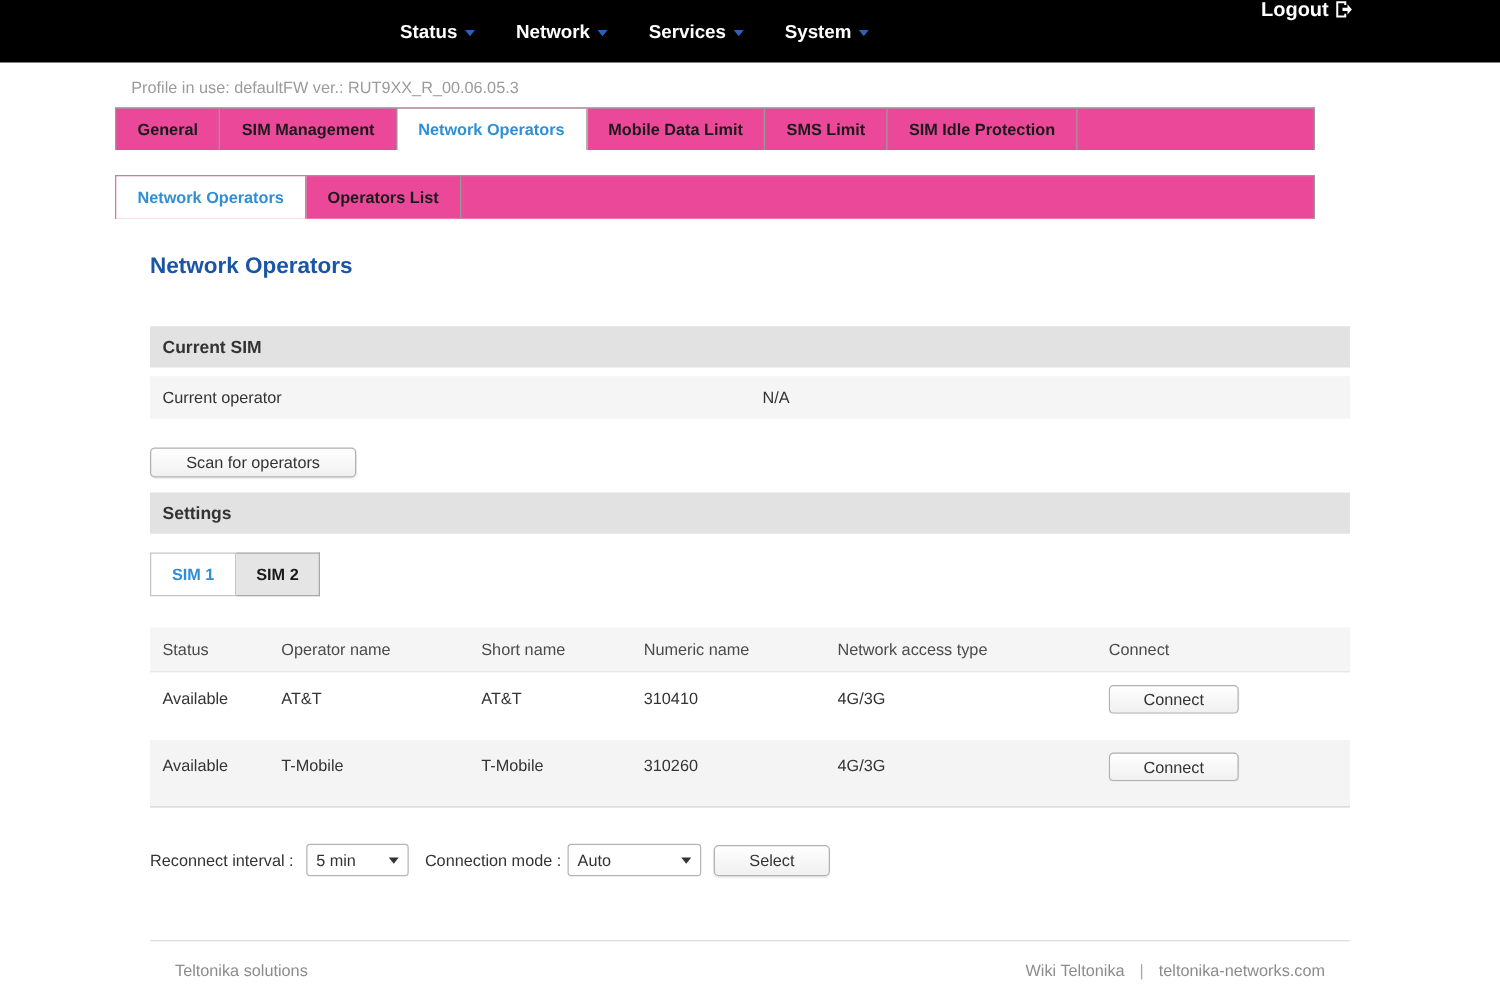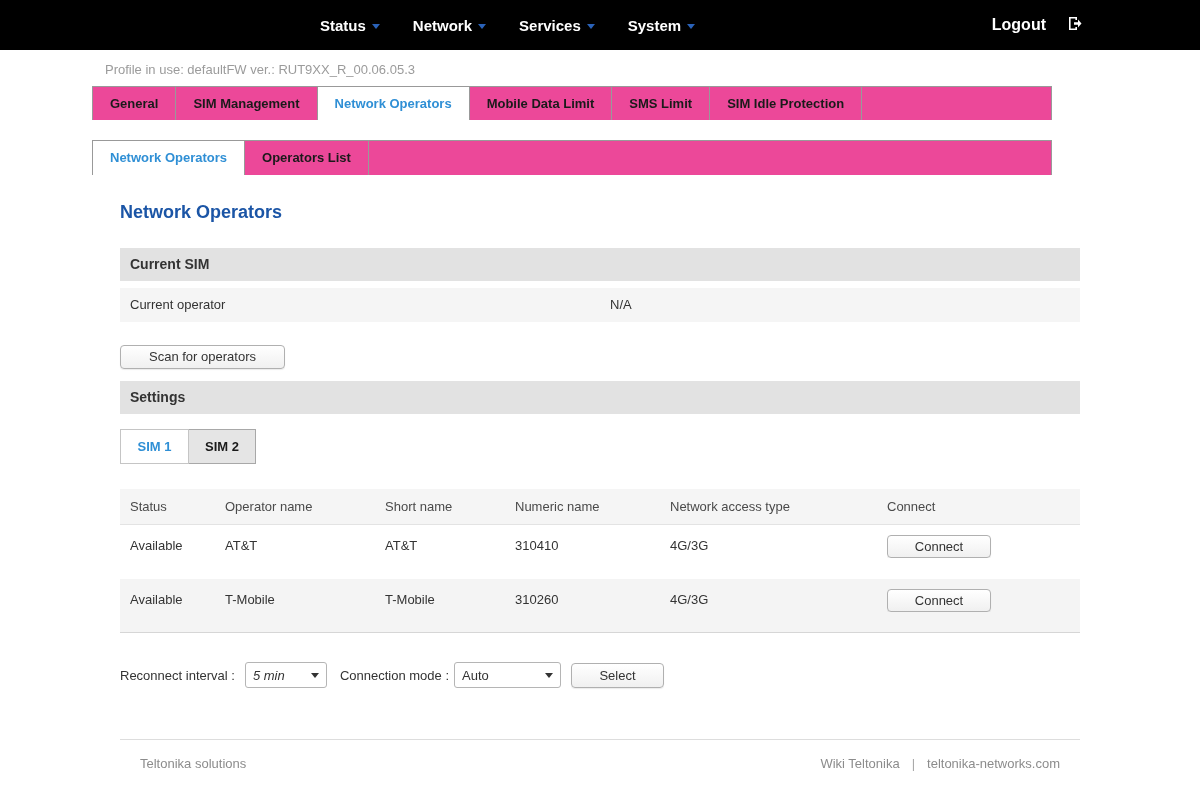--- a/index.html
+++ b/index.html
@@ -12,21 +12,21 @@
   .brand-mark { margin-right:6px; }
   .brand-text { color:#fff; font-size:21px; font-weight:bold; font-style:italic;
                 letter-spacing:.5px; }
   .nav-menu { position:absolute; left:320px; top:0; height:50px; display:flex; align-items:center; }
   .nav-item { display:flex; align-items:center; margin-right:33px; cursor:pointer; }
   .nav-item-label { color:#fff; font-size:15px; font-weight:bold; }
   .nav-caret { width:0; height:0; margin-left:6px; margin-top:3px;
                border-left:4px solid transparent; border-right:4px solid transparent;
                border-top:5px solid #2a62b8; }
   .logout { position:absolute; right:118px; top:0; height:50px; display:flex;
-            align-items:center; cursor:pointer;gap:17px; }
+            cursor:pointer; }
   .logout-label { color:#fff; font-size:16px; font-weight:bold; margin-right:4px; }
 
   
   .meta-row { display:flex; justify-content:flex-start; padding:12px 105px 0 105px;
               font-size:13px; color:#9b9b9b; }
 
   
   .tabbar { margin-left:92px; width:960px; display:flex; background:#ec4899;
             border:1px solid #999; border-bottom:none; height:34px; }
   .tabbar.main { margin-top:9px; }
@@ -36,21 +36,21 @@
   .tab.active { background:#fff; color:#2f8fd5; }
   .tab-filler { flex:1; }
 
   
   .page-title { margin:27px 0 0 120px; font-size:18px; font-weight:bold; color:#1b55a6; }
 
   
   .section-bar { margin-left:120px; width:960px; height:33px; background:#e2e2e2;
                  line-height:33px; padding-left:10px; font-size:14px; font-weight:bold;
                  color:#333; }
-  .section-bar.current-sim { margin-top:25px; }
+  .section-bar.current-sim { margin-top:38px; }
   .section-bar.settings { margin-top:12px; }
   .kv-row { position:relative; margin:7px 0 0 120px; width:960px; height:34px;
             background:#f5f5f5; line-height:34px; font-size:13px; }
   .kv-label { padding-left:10px; color:#333; }
   .kv-value { position:absolute; left:490px; top:0; color:#333; }
 
   .btn { display:inline-block; background:linear-gradient(#ffffff,#f0f0f0);
          border:1px solid #b0b0b0; border-radius:4px; color:#333; font-size:13px;
          text-align:center; cursor:pointer; box-shadow:0 1px 1px rgba(0,0,0,.08);
          font-family:"Liberation Sans", sans-serif; }
@@ -82,21 +82,21 @@
   .c4 { width:217px; }
   .c5 { flex:1; }
   .connect-btn { width:104px; height:23px; line-height:21px; margin-top:-3px; }
 
   
   .controls { margin:29px 0 0 120px; display:flex; align-items:center; font-size:13px; }
   .ctl-label { color:#333; }
   .select-box { display:flex; align-items:center; justify-content:space-between;
                 background:#fff; border:1px solid #b5b5b5; border-radius:3px;
                 height:26px; padding:0 7px; margin-left:10px; cursor:pointer; }
-  .select-box.reconnect { width:82px;font-style:italic; }
+  .select-box.reconnect { width:82px; }
   .select-box.mode { width:107px; margin-left:5px;gap:36px; }
   .select-caret { width:0; height:0; border-left:4px solid transparent;
                   border-right:4px solid transparent; border-top:5px solid #333;
                   margin-left:8px; }
   .ctl-label.mode-label { margin-left:13px; }
   .select-btn { width:93px; height:25px; line-height:23px; margin-left:10px; }
 
   
   .footer { margin:51px 0 0 120px; width:960px; border-top:1px solid #ddd;
             padding:16px 20px 0 20px; display:flex; justify-content:space-between;

